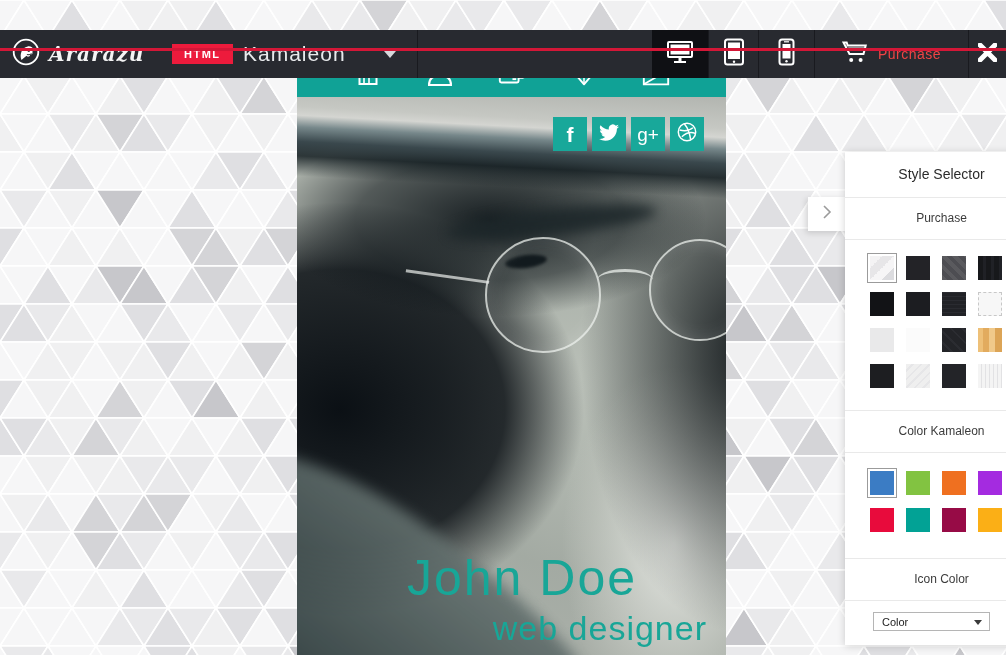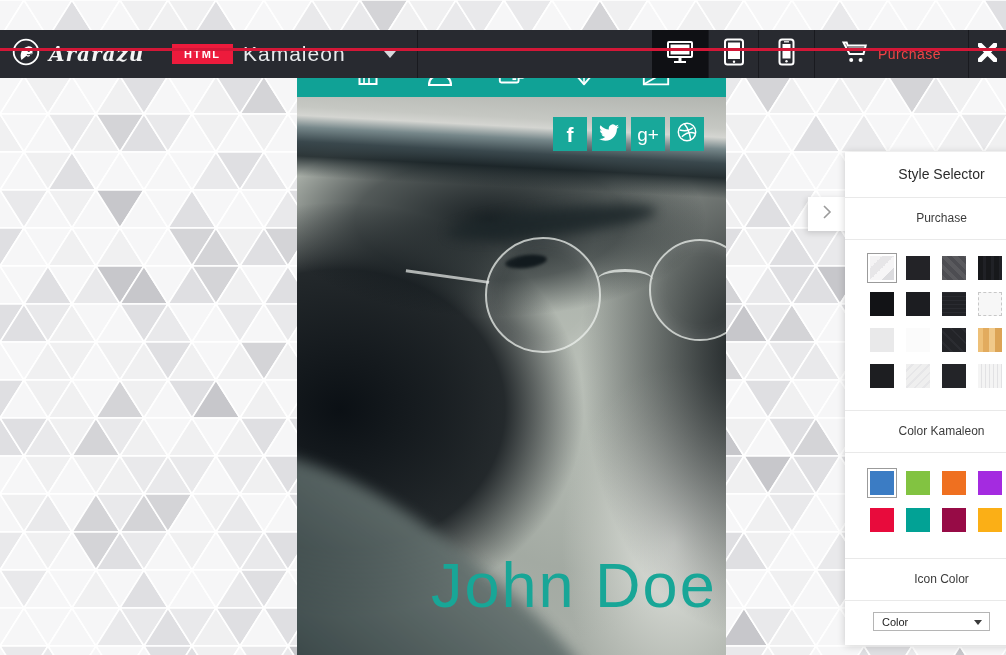--- a/index.html
+++ b/index.html
@@ -46,21 +46,21 @@
   .lens-2 { left:352px; top:142px; width:102px; height:102px; }
   .bridge { position:absolute; left:300px; top:172px; width:56px; height:22px; border-top:3px solid rgba(236,240,236,.75); border-radius:50%; }
   .temple { position:absolute; left:108px; top:178px; width:84px; height:10px; border-top:3px solid rgba(236,240,236,.7); transform:rotate(8deg); }
   .eye { position:absolute; left:208px; top:158px; width:42px; height:13px; background:#121a1e; border-radius:50%; transform:rotate(-7deg); filter:blur(1.5px); }
 
   .social { position:absolute; right:22px; top:20px; display:flex; gap:5px; }
   .soc { width:34px; height:34px; background:#18a89a; display:flex; align-items:center; justify-content:center; cursor:pointer; color:#fff; }
   .soc .glyph { font-size:21px; font-weight:bold; line-height:1; }
   .soc .glyph.gp { font-size:19px; font-weight:normal; }
 
-  .hero-name { position:absolute; left:134px; top:452px; font-size:63px; letter-spacing:2px; color:#18a697; white-space:nowrap; }
+  .hero-name { position:absolute; left:110px; top:452px; font-size:50px; letter-spacing:2px; color:#18a697; white-space:nowrap; }
   .hero-role { position:absolute; right:19px; top:512px; font-size:34px; letter-spacing:1px; color:#18a697; white-space:nowrap; }
 
   
   .panel { position:absolute; left:845px; top:152px; width:193px; background:#fff; z-index:20; box-shadow:0 1px 8px rgba(0,0,0,.18); padding-bottom:10px; }
   .panel-title { height:45px; line-height:45px; text-align:center; font-size:14px; color:#2c2c2c; }
   .p-divider { height:1px; background:#e9e9e9; }
   .section-label { height:41px; line-height:41px; text-align:center; font-size:12px; color:#3c3c3c; }
   .swatch-grid { display:grid; grid-template-columns:repeat(4,24px); gap:12px; margin:16px 0 22px 25px; }
   .swatch { width:24px; height:24px; cursor:pointer; }
   .swatch.sel { box-shadow:0 0 0 2px #fff, 0 0 0 3px #9b9b9b; }
@@ -1011,20 +1011,21 @@
         <span>
           <svg width="22" height="22" viewBox="0 0 24 24">
             <circle cx="12" cy="12" r="9.5" fill="none" stroke="#fff" stroke-width="1.6"></circle>
             <path d="M4 9.8c4.5 1.2 10.5 1 14.5-2.4 M9.2 3.2c3.3 3.8 5.8 9.8 6.8 17.3 M21 13.5c-4.3-1.6-9.4-1-14.6 3.6" fill="none" stroke="#fff" stroke-width="1.6"></path>
           </svg>
         </span>
       </span>
     </div>
 
     <div class="hero-name">John Doe</div>
+    <div class="hero-role">web designer</div>
   </div>
 </main>
 
 <div class="panel-tab">
   <span>
     <svg width="14" height="18" viewBox="0 0 14 18">
       <path d="M4 3 L10 9 L4 15" fill="none" stroke="#9b9b9b" stroke-width="1.6"></path>
     </svg>
   </span>
 </div>

